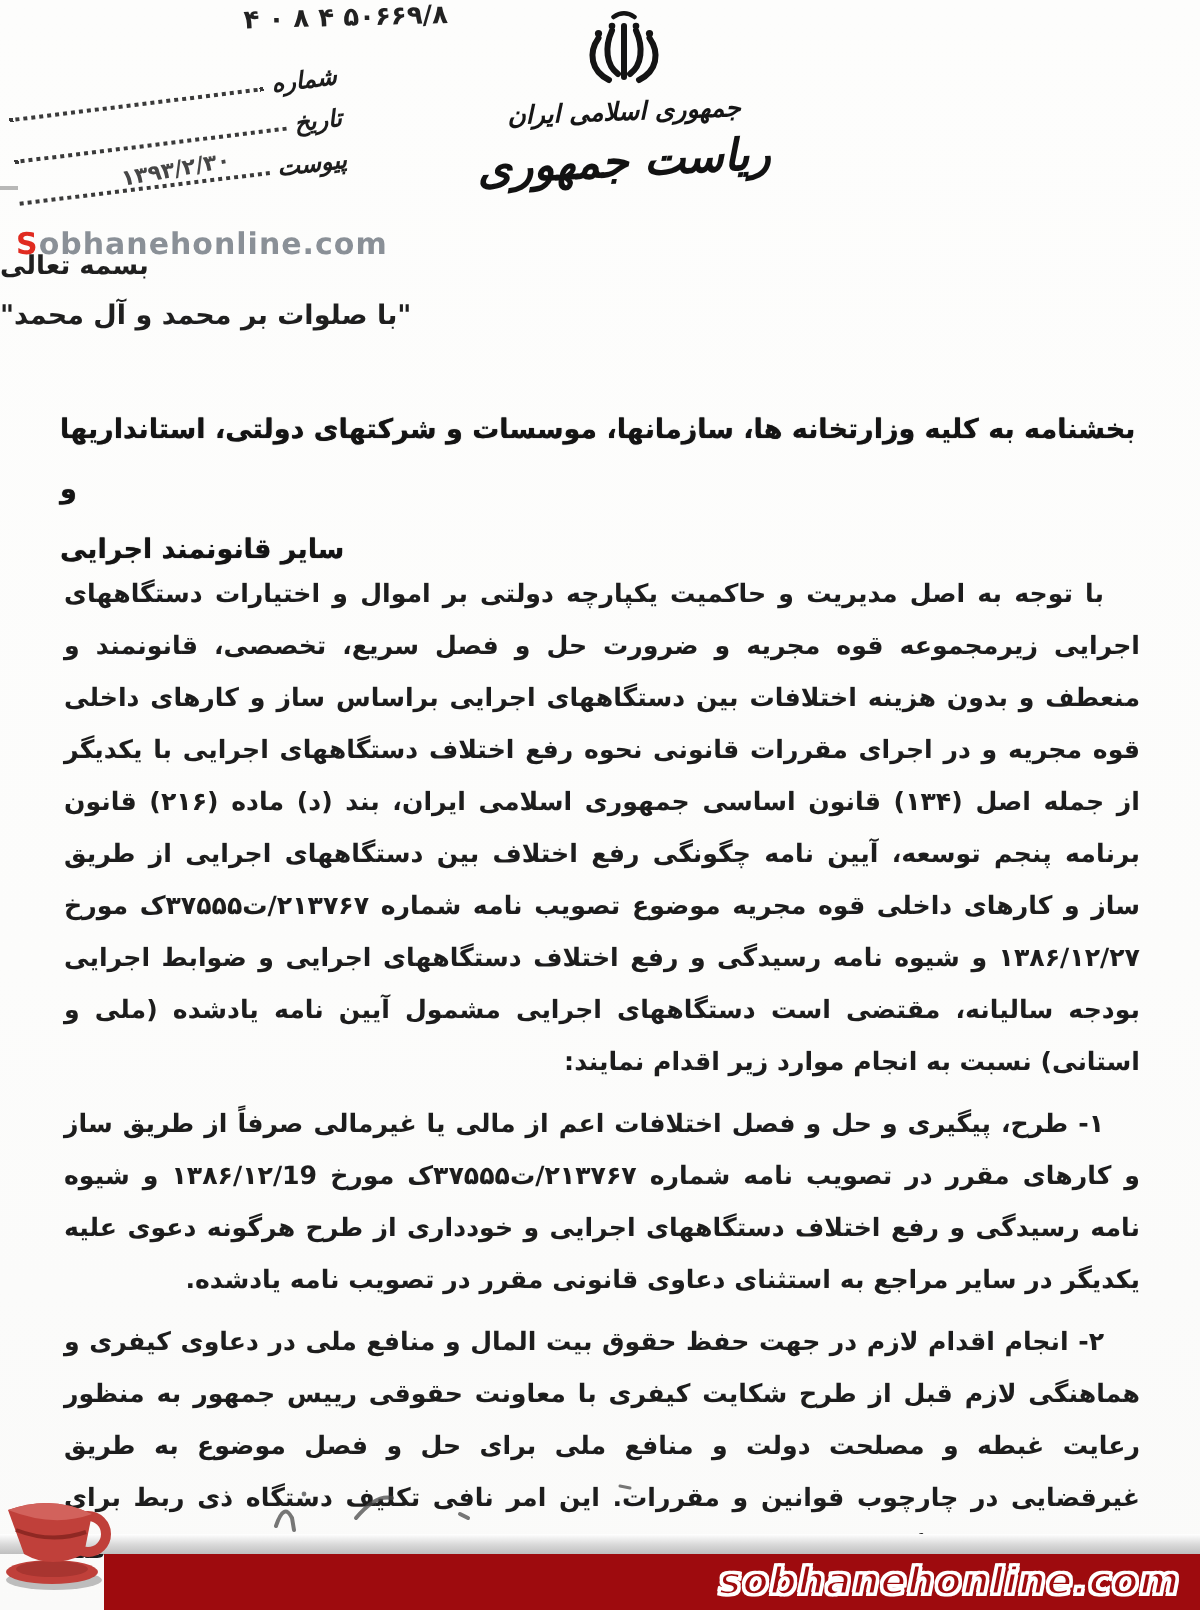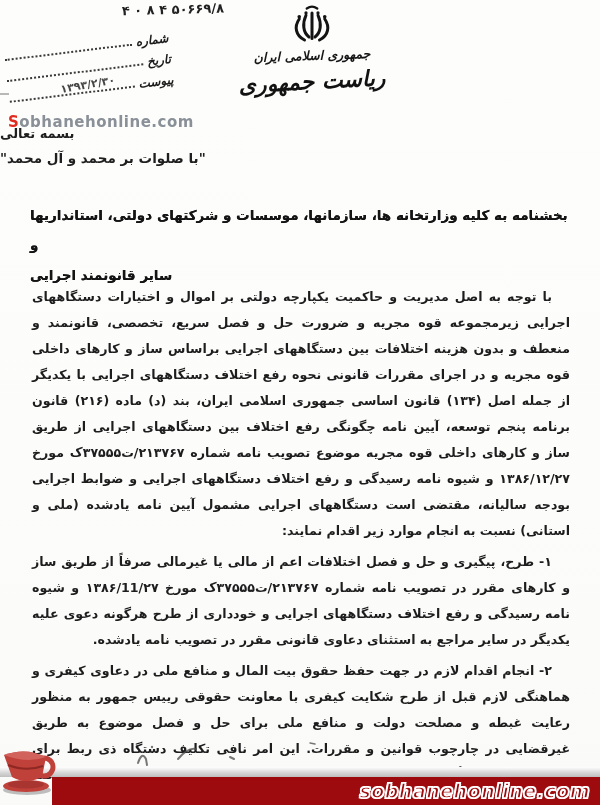--- a/index.html
+++ b/index.html
@@ -162,21 +162,21 @@
     <span class="salawat">"با صلوات بر محمد و آل محمد"</span>
   </div>
 
   <div class="subject">
     <div>بخشنامه به کلیه وزارتخانه ها، سازمانها، موسسات و شرکتهای دولتی، استانداریها و</div>
     <div>سایر قانونمند اجرایی</div>
   </div>
 
   <div class="doc-body">
     <p>با توجه به اصل مدیریت و حاکمیت یکپارچه دولتی بر اموال و اختیارات دستگاههای اجرایی زیرمجموعه قوه مجریه و ضرورت حل و فصل سریع، تخصصی، قانونمند و منعطف و بدون هزینه اختلافات بین دستگاههای اجرایی براساس ساز و کارهای داخلی قوه مجریه و در اجرای مقررات قانونی نحوه رفع اختلاف دستگاههای اجرایی با یکدیگر از جمله اصل (۱۳۴) قانون اساسی جمهوری اسلامی ایران، بند (د) ماده (۲۱۶) قانون برنامه پنجم توسعه، آیین نامه چگونگی رفع اختلاف بین دستگاههای اجرایی از طریق ساز و کارهای داخلی قوه مجریه موضوع تصویب نامه شماره ۲۱۳۷۶۷/ت۳۷۵۵۵ک مورخ ۱۳۸۶/۱۲/۲۷ و شیوه نامه رسیدگی و رفع اختلاف دستگاههای اجرایی و ضوابط اجرایی بودجه سالیانه، مقتضی است دستگاههای اجرایی مشمول آیین نامه یادشده (ملی و استانی) نسبت به انجام موارد زیر اقدام نمایند:</p>
-    <p>۱- طرح، پیگیری و حل و فصل اختلافات اعم از مالی یا غیرمالی صرفاً از طریق ساز و کارهای مقرر در تصویب نامه شماره ۲۱۳۷۶۷/ت۳۷۵۵۵ک مورخ ۱۳۸۶/11/۲۷ و شیوه نامه رسیدگی و رفع اختلاف دستگاههای اجرایی و خودداری از طرح هرگونه دعوی علیه یکدیگر در سایر مراجع به استثنای دعاوی قانونی مقرر در تصویب نامه یادشده.</p>
+    <p>۱- طرح، پیگیری و حل و فصل اختلافات اعم از مالی یا غیرمالی صرفاً از طریق ساز و کارهای مقرر در تصویب نامه شماره ۲۱۳۷۶۷/ت۳۷۵۵۵ک مورخ ۱۳۸۶/۱۲/19 و شیوه نامه رسیدگی و رفع اختلاف دستگاههای اجرایی و خودداری از طرح هرگونه دعوی علیه یکدیگر در سایر مراجع به استثنای دعاوی قانونی مقرر در تصویب نامه یادشده.</p>
     <p>۲- انجام اقدام لازم در جهت حفظ حقوق بیت المال و منافع ملی در دعاوی کیفری و هماهنگی لازم قبل از طرح شکایت کیفری با معاونت حقوقی رییس جمهور به منظور رعایت غبطه و مصلحت دولت و منافع ملی برای حل و فصل موضوع به طریق غیرقضایی در چارچوب قوانین و مقررات. این امر نافی تکلیف دستگاه ذی ربط برای پیگیری اقدامات تأمینی و فوری به منظور جلوگیری از آثار سوء اقدامات صورت گرفته نمی باشد.</p>
   </div>
 
   <svg class="sig-strokes" width="260" height="38" viewBox="0 0 260 38" fill="none" stroke="#4a4a4a" stroke-width="2" stroke-linecap="round" opacity="0.65">
     <path d="M38 30 q4 -12 8 -4 l1 6"></path>
     <circle cx="52" cy="14" r="1.2" fill="#4a4a4a" stroke="none"></circle>
     <path d="M78 26 q10 -12 18 -10"></path>
     <path d="M130 24 l4 2"></path>
     <path d="M210 10 l5 1" stroke-width="1.5"></path>
   </svg>

